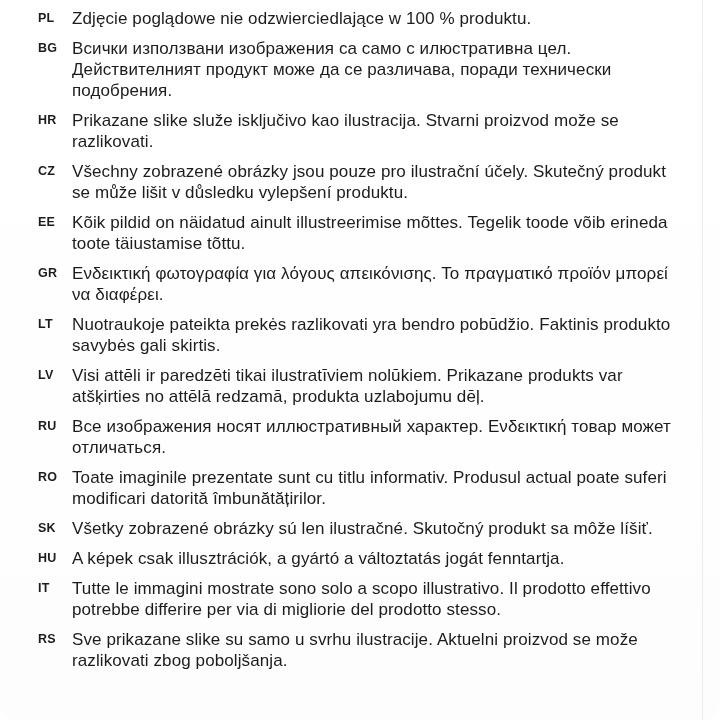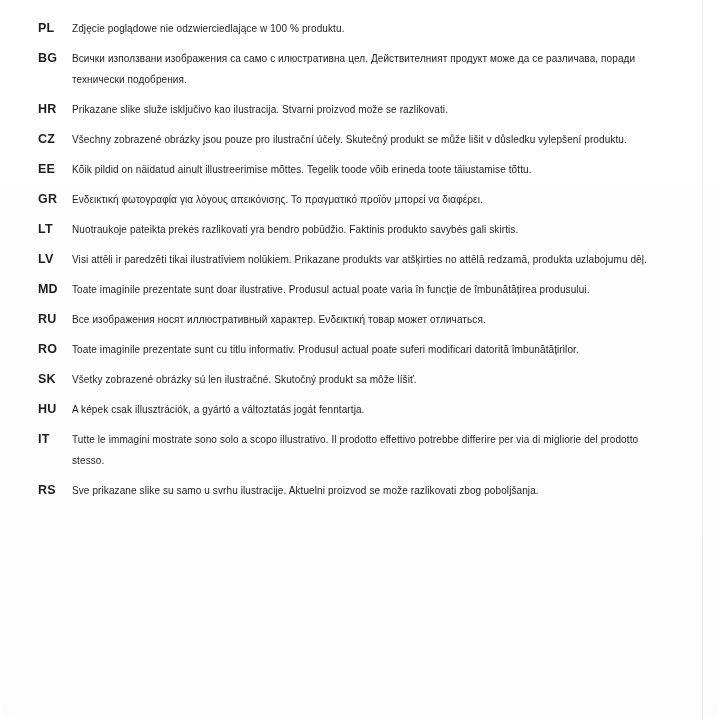--- a/index.html
+++ b/index.html
@@ -12,54 +12,53 @@
     height: 720px;
     overflow: hidden;
     font-family: "Liberation Sans", "DejaVu Sans", sans-serif;
     color: #1c1c1c;
   }
   .page {
     position: relative;
     box-sizing: border-box;
     width: 720px;
     height: 720px;
-    padding: 18px 46px 8px 38px;
+    padding: 8px 46px 8px 38px;
     background:
       linear-gradient(180deg, #ffffff 0%, #fefefe 60%, #fdfdfd 100%);
     border-radius: 17px;
   }
   
   .scan-line {
     position: absolute;
     top: 0;
     bottom: 0;
     right: 17px;
     width: 1px;
     background: #ececec;
   }
   .row {
     display: flex;
     align-items: flex-start;
     margin-bottom: 9px;
   }
   .row.extra-gap {
-    align-items: center;
   }
   .code {
     flex: 0 0 34px;
     width: 34px;
     font-size: 12.5px;
     line-height: 21px;
     font-weight: bold;
     letter-spacing: 0.2px;
   }
   .text {
     flex: 1 1 auto;
     max-width: 601px;
-    font-size: 10px;
+    font-size: 17px;
     line-height: 21px;
     letter-spacing: 0.1px;
   }
 </style>
 </head>
 <body>
 
 <main class="page">
   <div class="scan-line"></div>
   <div id="disclaimer-list">
@@ -97,24 +96,20 @@
   <div class="row">
     <span class="code">LT</span>
     <span class="text">Nuotraukoje pateikta prekės razlikovati yra bendro pobūdžio. Faktinis produkto savybės gali skirtis.</span>
   </div>
 
   <div class="row">
     <span class="code">LV</span>
     <span class="text">Visi attēli ir paredzēti tikai ilustratīviem nolūkiem. Prikazane produkts var atšķirties no attēlā redzamā, produkta uzlabojumu dēļ.</span>
   </div>
 
-  <div class="row">
-    <span class="code">MD</span>
-    <span class="text">Toate imaginile prezentate sunt doar ilustrative. Produsul actual poate varia în funcție de îmbunătățirea produsului.</span>
-  </div>
 
 
   <div class="row">
     <span class="code">RU</span>
     <span class="text">Все изображения носят иллюстративный характер. Ενδεικτική товар может отличаться.</span>
   </div>
 
   <div class="row">
     <span class="code">RO</span>
     <span class="text">Toate imaginile prezentate sunt cu titlu informativ. Produsul actual poate suferi modificari datorită îmbunătățirilor.</span>

